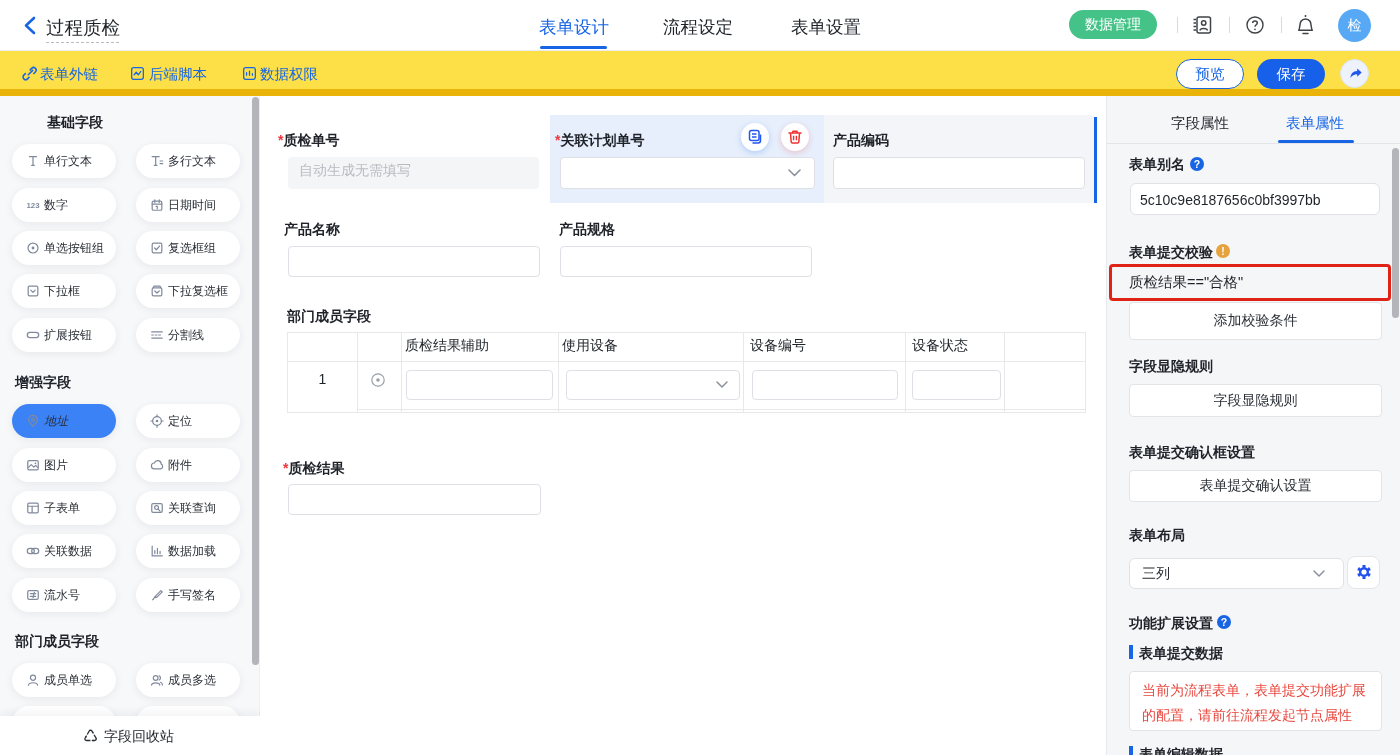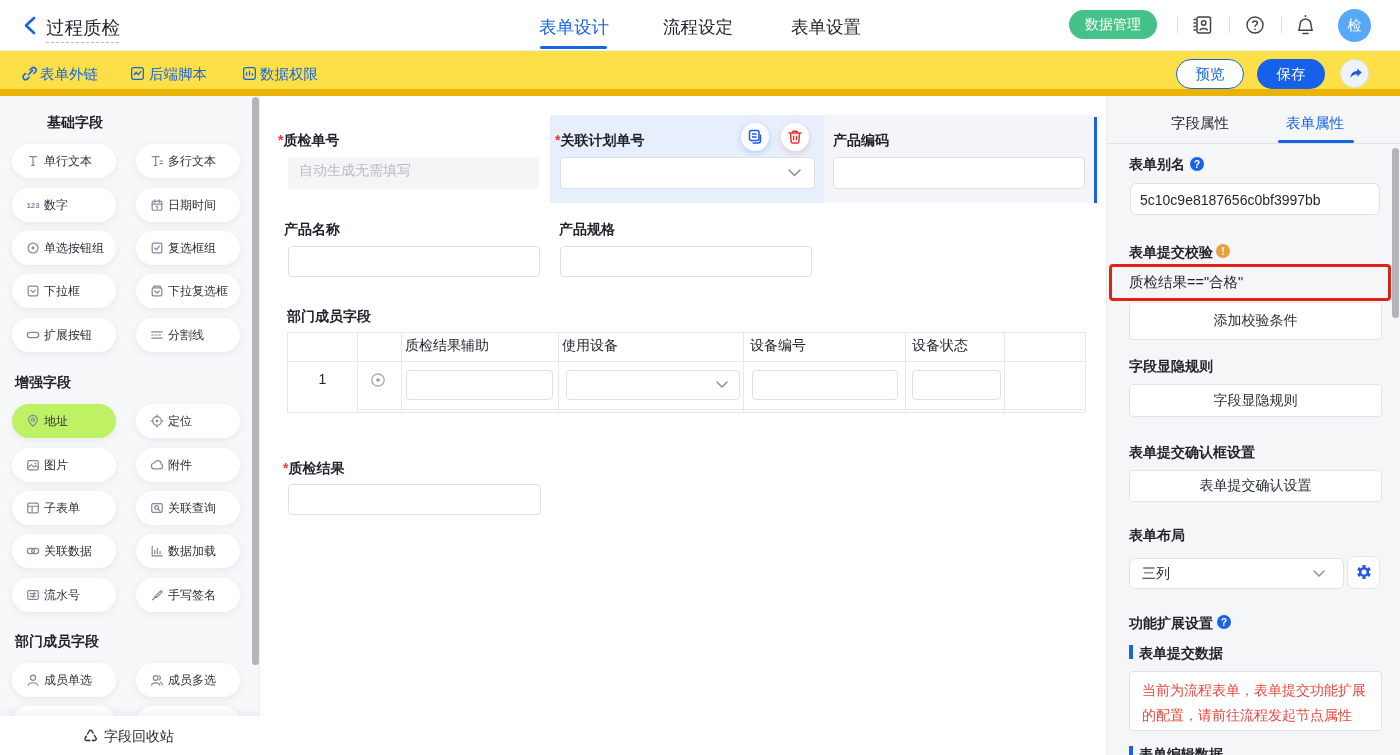--- a/index.html
+++ b/index.html
@@ -142,21 +142,21 @@
       <div style="position:absolute;left:32px;top:9px;font-size:12px;color:#2a2f36;white-space:nowrap;">扩展按钮</div>
     </div>
 <div class="abs" style="left:136px;top:222px;width:104px;height:34px;background:#fff;border-radius:17px;box-shadow:0 2px 8px rgba(31,35,41,0.07);">
       <svg style="position:absolute;left:14px;top:10px;" width="14" height="14" viewBox="0 0 16 16" fill="none" stroke="#818a9c" stroke-width="1.4">
         <path d="M2 4.5 H14 M2 11.5 H14" stroke-linecap="round"></path>
         <path d="M2 8 H4 M6 8 H8 M10 8 H12" stroke-linecap="round" stroke-dasharray="2 2"></path>
       </svg>
       <div style="position:absolute;left:32px;top:9px;font-size:12px;color:#2a2f36;white-space:nowrap;">分割线</div>
     </div>
 <div class="abs" style="left:15px;top:278px;font-size:14px;font-weight:bold;color:#1f2329;">增强字段</div>
-<div class="abs" style="left:12px;top:308px;width:104px;height:34px;background:#bef264;border-radius:17px;box-shadow:0 2px 8px rgba(31,35,41,0.07);">
+<div class="abs" style="left:12px;top:308px;width:104px;height:34px;background:#3b82f6;border-radius:17px;box-shadow:0 2px 8px rgba(31,35,41,0.07);font-style:italic;">
       <svg style="position:absolute;left:14px;top:10px;" width="14" height="14" viewBox="0 0 16 16" fill="none" stroke="#818a9c" stroke-width="1.4">
         <path d="M8 14 C11 10.8 13 8.8 13 6.5 A5 5 0 0 0 3 6.5 C3 8.8 5 10.8 8 14 Z" stroke-linejoin="round"></path>
         <circle cx="8" cy="6.5" r="1.7"></circle>
       </svg>
       <div style="position:absolute;left:32px;top:9px;font-size:12px;color:#2a2f36;white-space:nowrap;">地址</div>
     </div>
 <div class="abs" style="left:136px;top:308px;width:104px;height:34px;background:#fff;border-radius:17px;box-shadow:0 2px 8px rgba(31,35,41,0.07);">
       <svg style="position:absolute;left:14px;top:10px;" width="14" height="14" viewBox="0 0 16 16" fill="none" stroke="#818a9c" stroke-width="1.4">
         <circle cx="8" cy="8" r="5"></circle>
         <circle cx="8" cy="8" r="1.5" fill="#818a9c" stroke="none"></circle>

